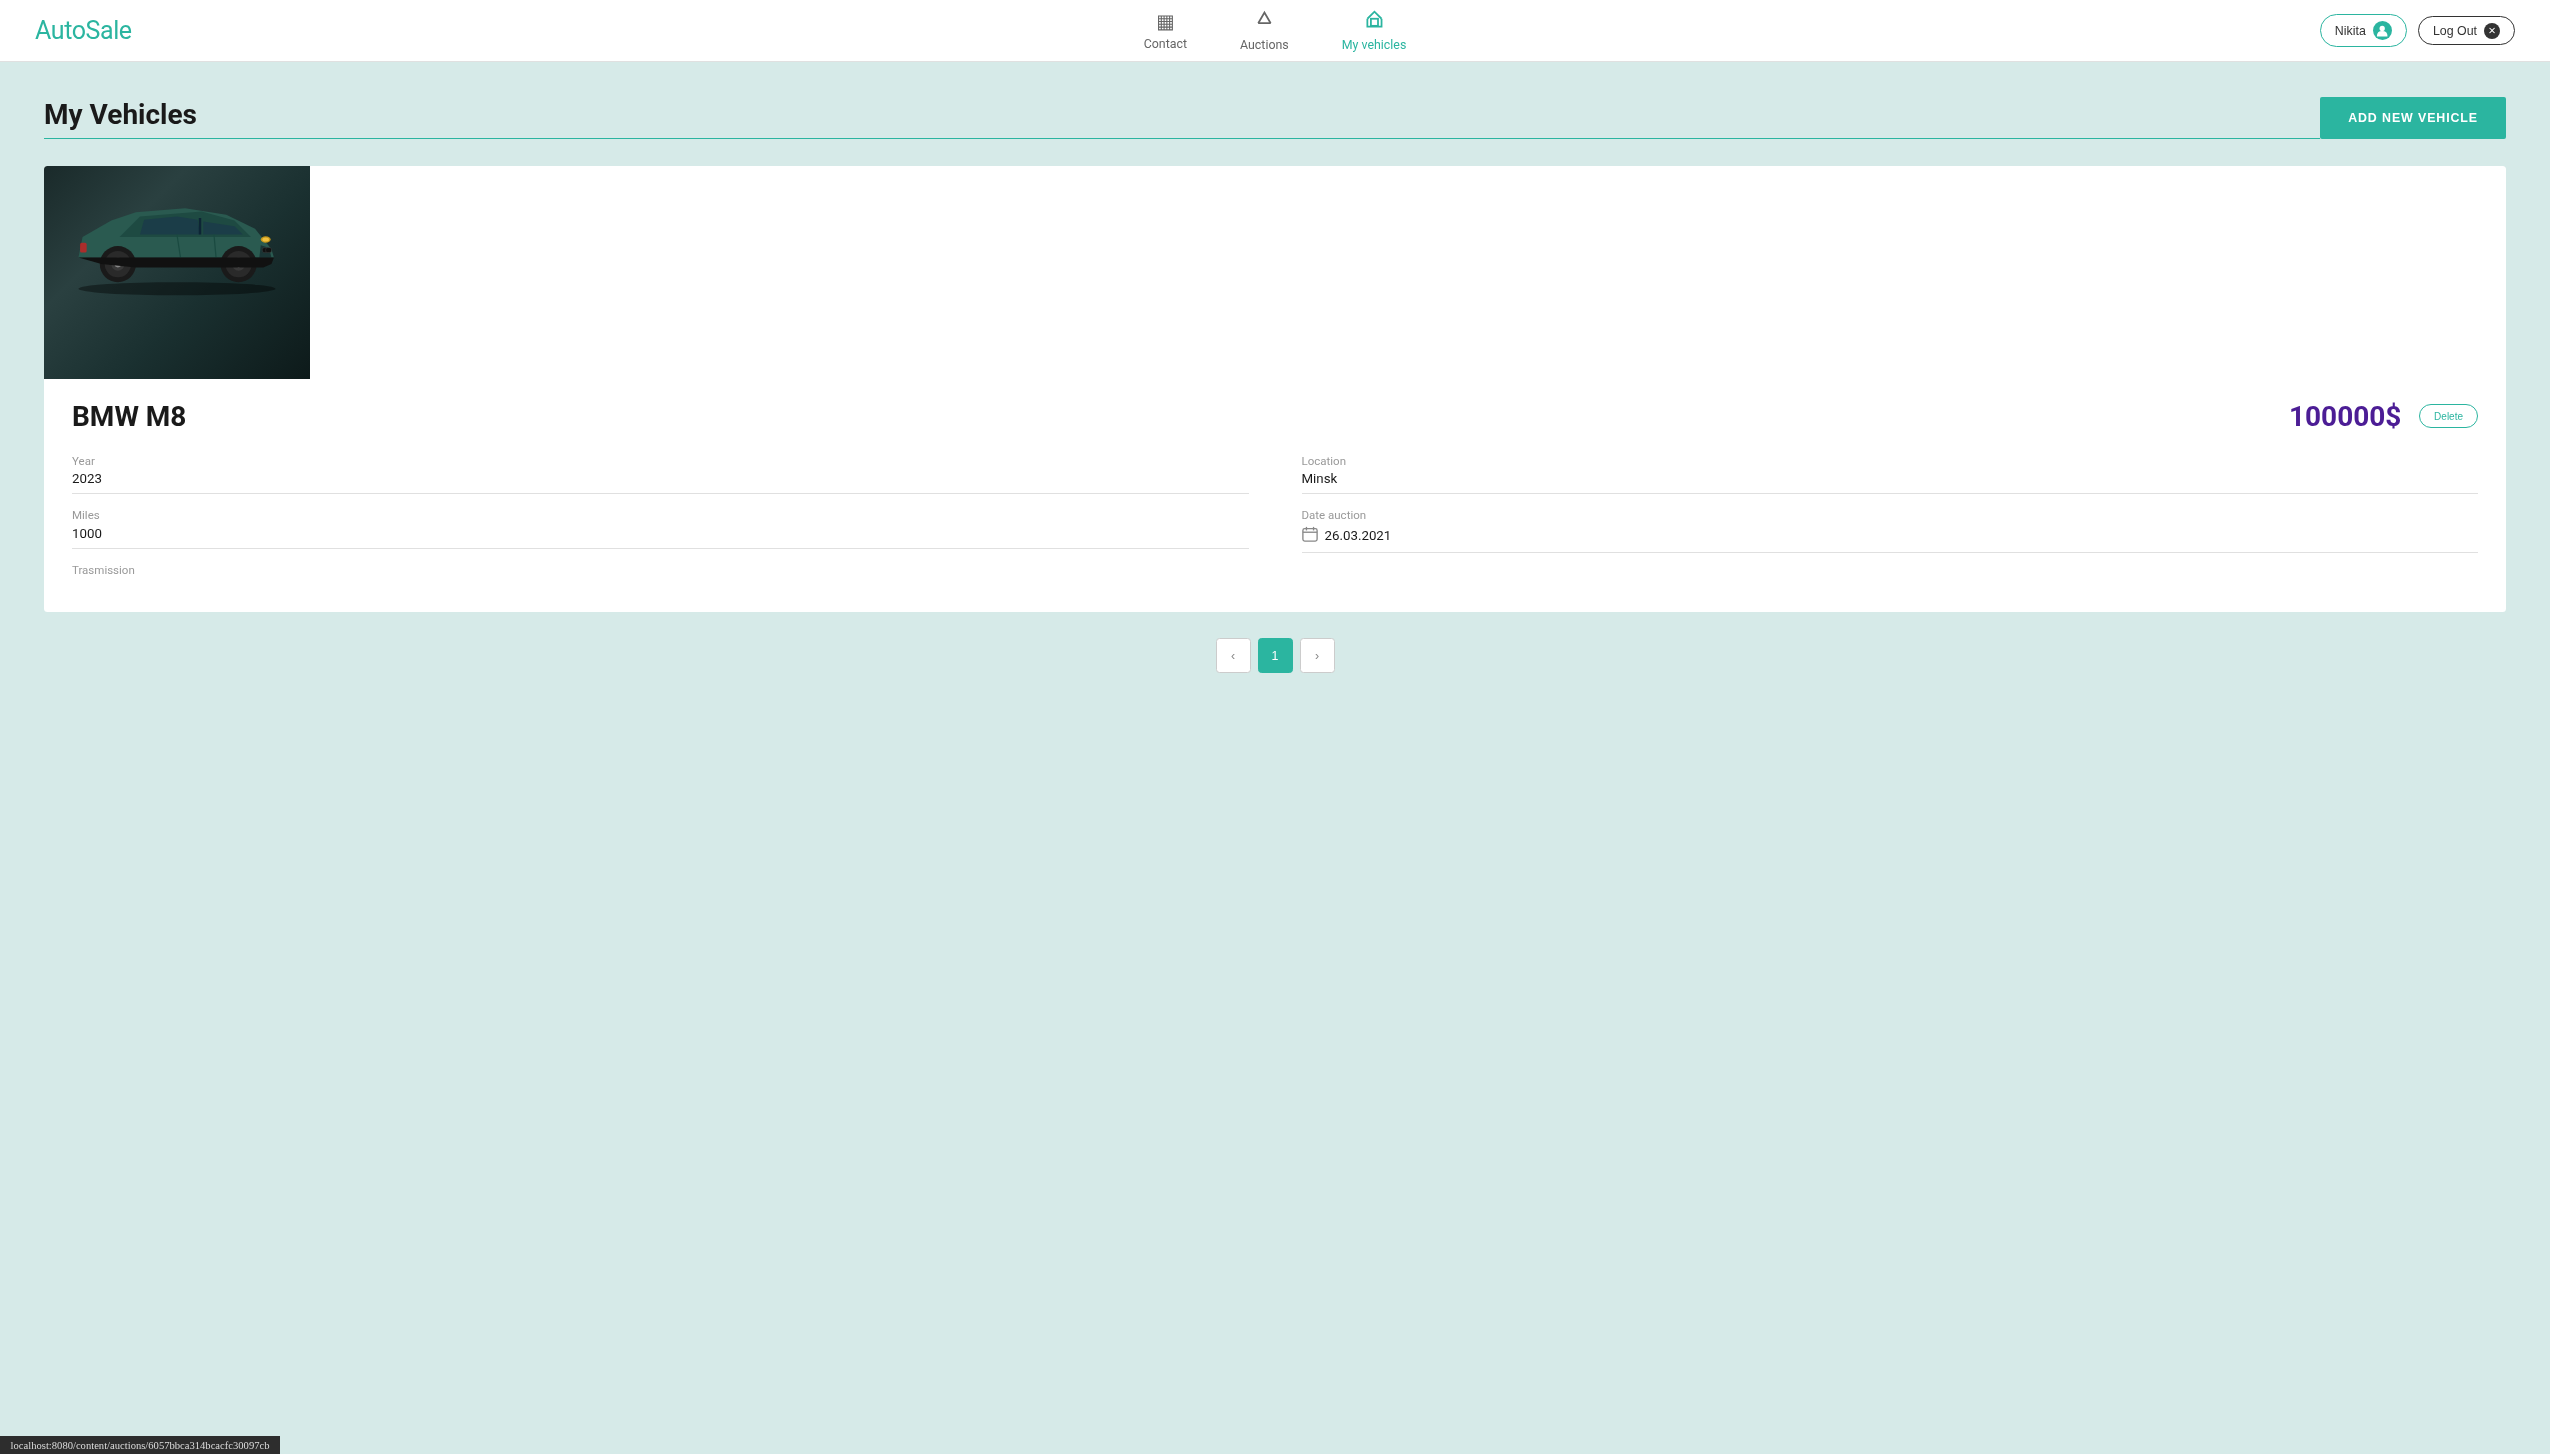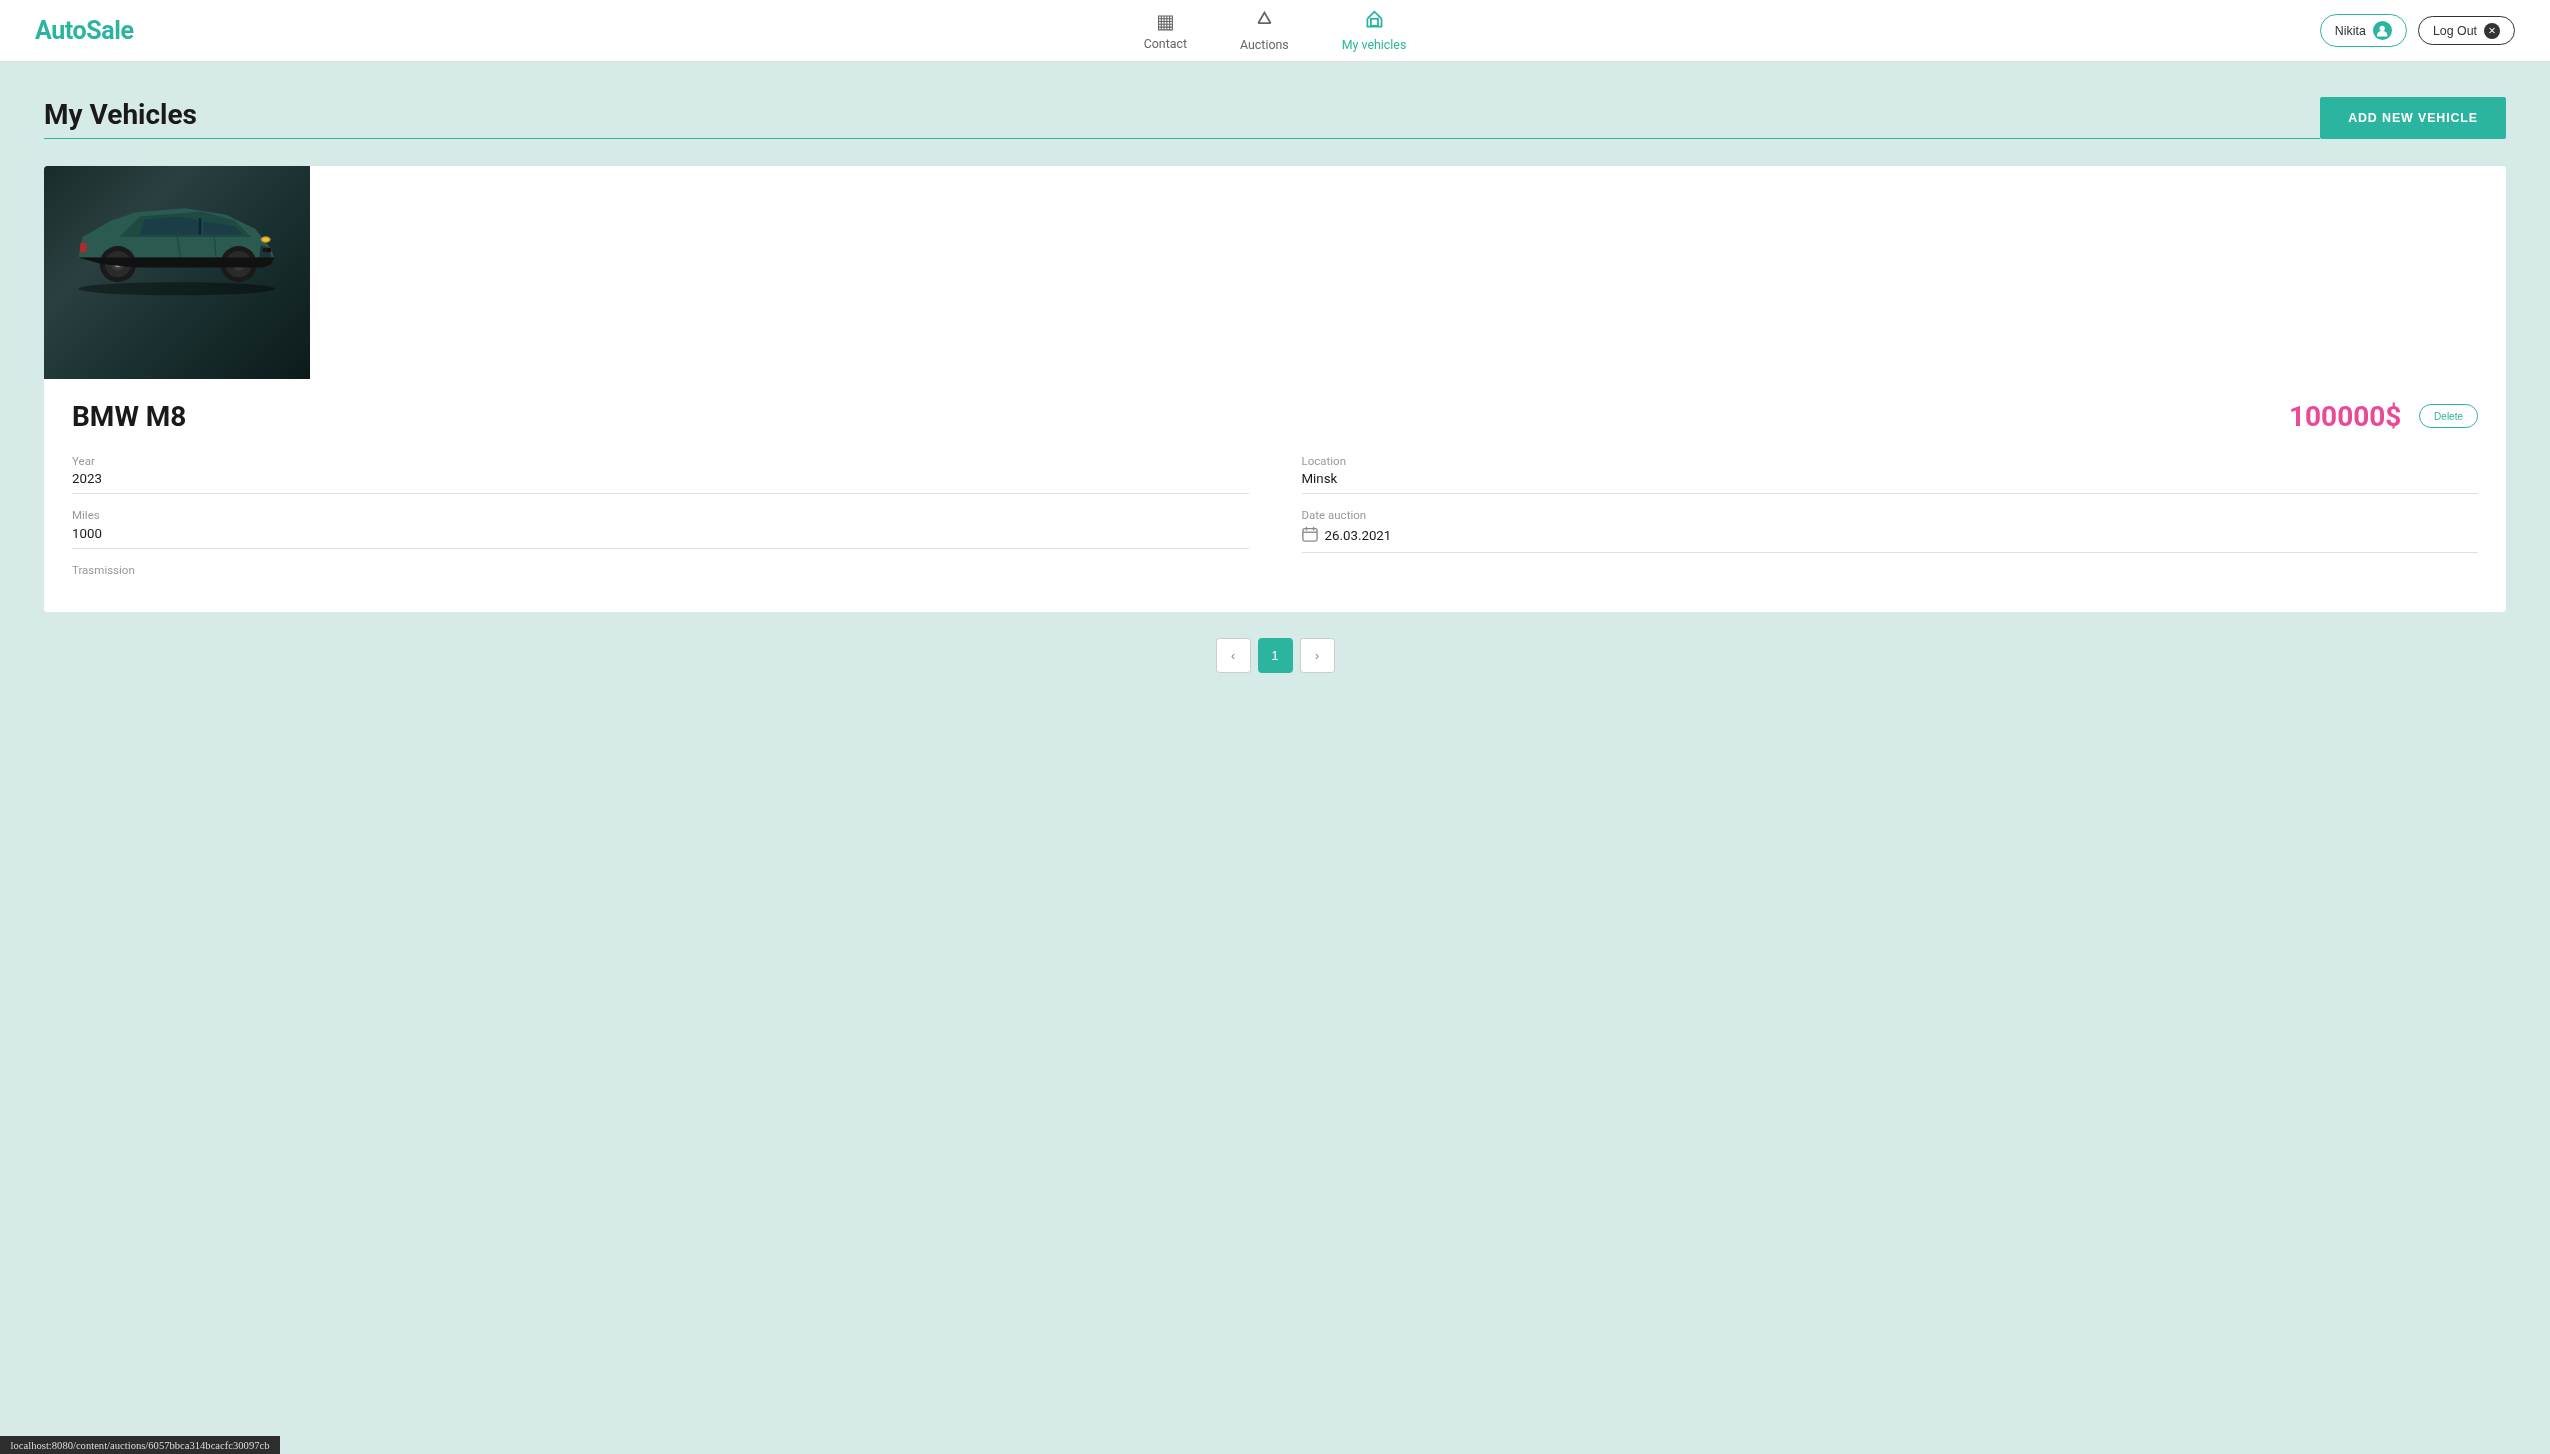--- a/index.html
+++ b/index.html
@@ -21,21 +21,21 @@
       display: flex;
       align-items: center;
       justify-content: space-between;
       padding: 0 35px;
       height: 62px;
       position: relative;
     }
 
     .logo {
       font-size: 25px;
-      font-weight: 700;
+      font-weight: 400;
       color: #2bb5a0;
       letter-spacing: -0.4px;
     }
 
     .nav {
       display: flex;
       align-items: center;
       gap: 53px;
       position: absolute;
       left: 50%;
@@ -205,21 +205,21 @@
 
     .vehicle-price-delete {
       display: flex;
       align-items: center;
       gap: 17.7px;
     }
 
     .vehicle-price {
       font-size: 28px;
       font-weight: 700;
-      color: #ec4899;
+      color: #4c1d95;
     }
 
     .delete-btn {
       border: 1.8px solid #2bb5a0;
       border-radius: 17.7px;
       padding: 5.3px 14px;
       background: white;
       color: #2bb5a0;
       font-size: 10px;
       cursor: pointer;

